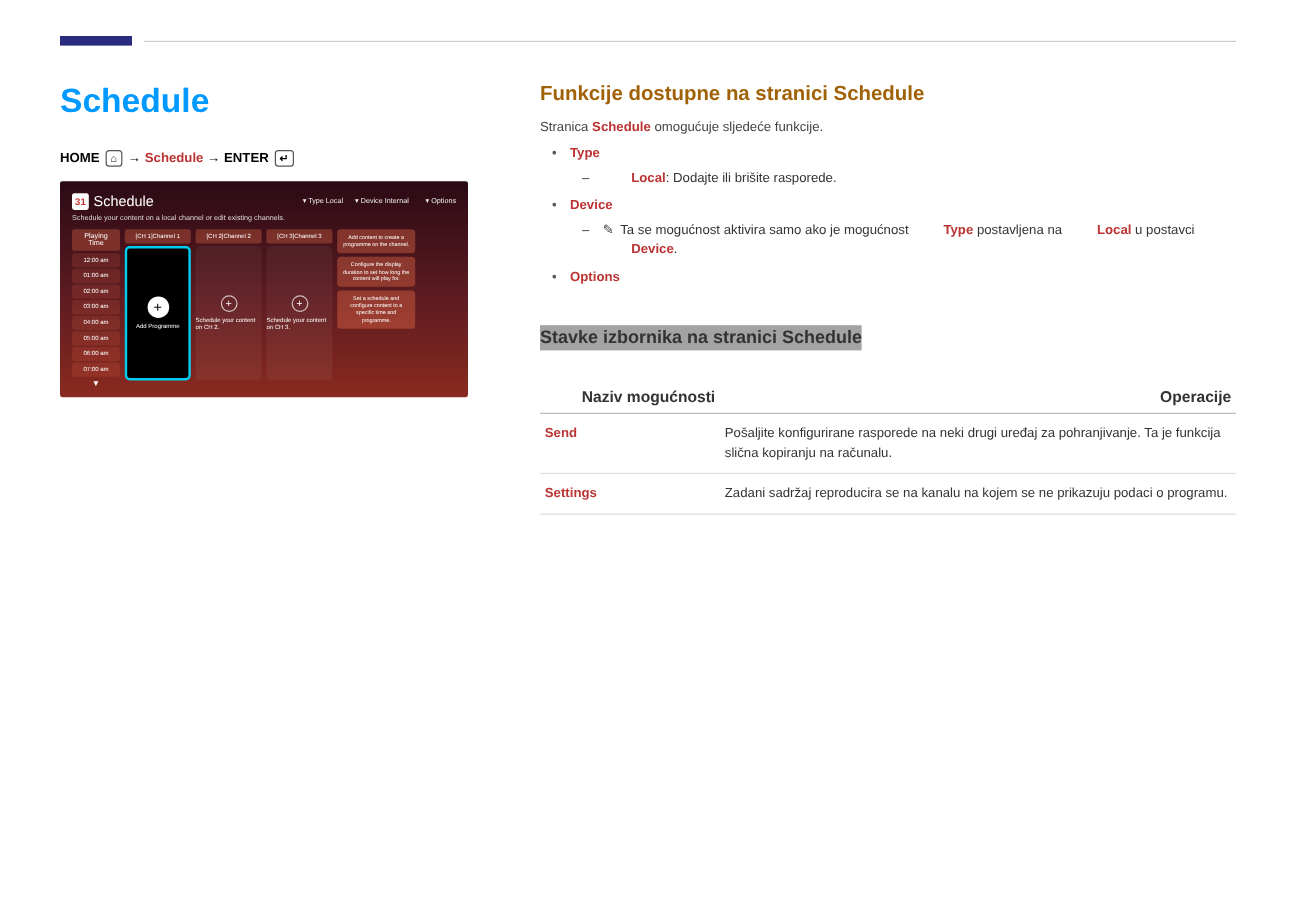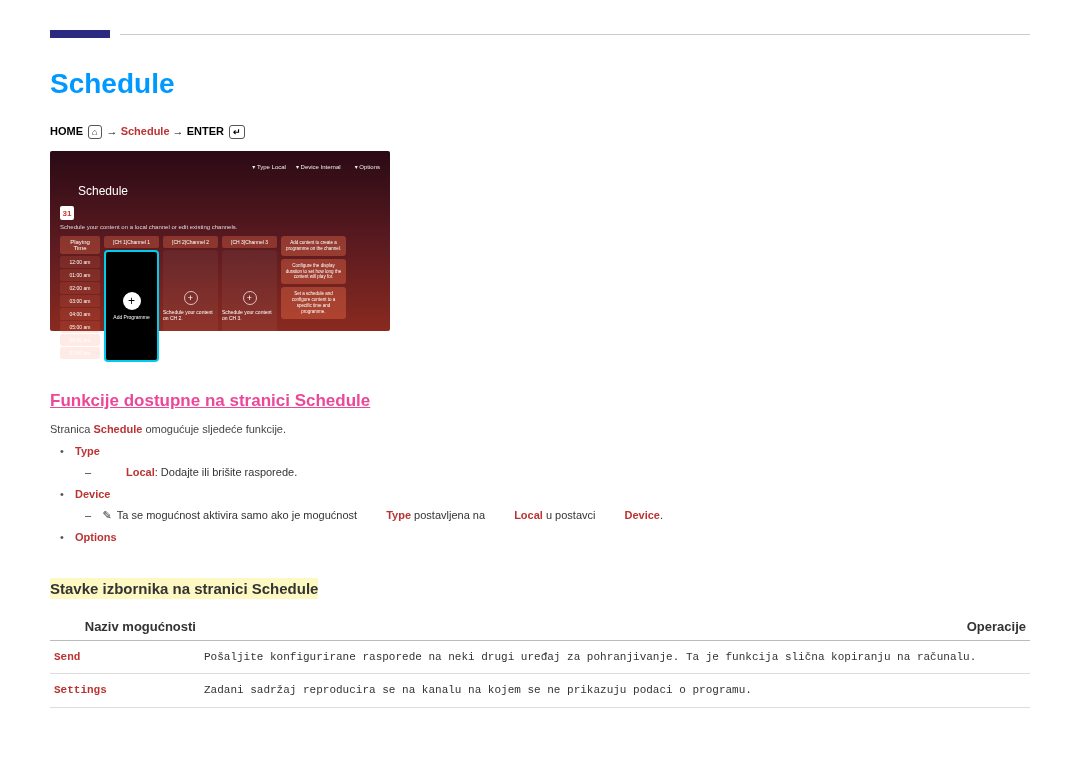--- a/index.html
+++ b/index.html
@@ -1,68 +1,68 @@
 <!DOCTYPE html>
 <html><head>
 <meta charset="utf-8">
 <style>
 * { box-sizing: border-box; margin: 0; padding: 0; }
 body { font-family: Arial, sans-serif; font-size: 12px; color: #333; background: #fff; width: 1080px; }
 .header-bar { display: flex; align-items: flex-end; padding: 30px 50px 0 50px; }
 .header-bar .blue-block { width: 60px; height: 8px; background: #2a2a80; margin-right: 10px; }
 .header-bar .gray-line { flex: 1; height: 1px; background: #ccc; margin-bottom: 3px; }
 
-.page { display: flex; padding: 30px 50px 50px 50px; gap: 60px; flex-direction: column; }
+.page { display: flex; padding: 30px 50px 50px 50px; gap: 60px; }
 .left-col { width: 340px; flex-shrink: 0; }
 .right-col { flex: 1; }
 
 h1.section-title { color: #0099ff; font-size: 28px; font-weight: bold; margin-bottom: 25px; }
 .path-line { font-size: 11px; color: #000; font-weight: bold; margin-bottom: 12px; }
 .path-line .highlight { color: #b33; }
 .icon-home, .icon-enter { display: inline-block; border: 1px solid #555; border-radius: 3px; padding: 0 3px; font-size: 9px; line-height: 12px; vertical-align: middle; margin: 0 2px; }
 
 .tv-shot { width: 340px; height: 180px; background: linear-gradient(180deg, #2a0a15 0%, #5a1a20 50%, #8a2a20 100%); border-radius: 2px; padding: 10px; position: relative; color: #fff; font-size: 7px; }
 .tv-title { display: flex; align-items: center; gap: 4px; font-size: 12px; margin-bottom: 4px; }
-.tv-title .cal-icon { width: 14px; height: 14px; background: #fff; color: #c33; font-size: 8px; display: flex; align-items: center; justify-content: center; border-radius: 2px; font-weight: bold; margin-top: 45px; }
+.tv-title .cal-icon { width: 14px; height: 14px; background: #fff; color: #c33; font-size: 8px; display: flex; align-items: center; justify-content: center; border-radius: 2px; font-weight: bold; }
 .tv-subtitle { font-size: 6px; color: #ddd; margin-bottom: 6px; }
 .tv-top-controls { position: absolute; top: 12px; right: 10px; font-size: 6px; color: #eee; display: flex; gap: 10px; }
 .tv-top-controls span::before { content: "▾ "; font-size: 6px; }
 .tv-body { display: flex; gap: 4px; }
 .time-col { width: 40px; }
 .time-header { background: rgba(255,120,80,0.3); padding: 3px; text-align: center; margin-bottom: 2px; font-size: 6px; border-radius: 2px; }
 .time-slot { background: rgba(255,120,80,0.15); padding: 3px; text-align: center; margin-bottom: 1px; font-size: 5px; border-radius: 2px; }
 .channel-col { width: 55px; }
 .channel-header { background: rgba(255,120,80,0.3); padding: 3px; text-align: center; margin-bottom: 2px; font-size: 5px; border-radius: 2px; }
 .channel-slot { background: rgba(255,255,255,0.05); border-radius: 4px; height: 112px; display: flex; flex-direction: column; align-items: center; justify-content: center; gap: 4px; }
 .channel-slot.selected { background: #000; border: 2px solid #00ccee; }
 .channel-slot .plus { width: 14px; height: 14px; border: 1px solid rgba(255,255,255,0.7); border-radius: 50%; display: flex; align-items: center; justify-content: center; font-size: 9px; }
 .channel-slot.selected .plus { background: #fff; color: #000; border: none; width: 18px; height: 18px; font-size: 12px; }
 .channel-slot .label { font-size: 5px; }
 .sidebar-panel { width: 65px; display: flex; flex-direction: column; gap: 3px; }
 .side-box { background: rgba(255,120,80,0.35); border-radius: 3px; padding: 4px; font-size: 4.5px; line-height: 1.3; color: #fff; text-align: center; }
 .time-col .arrow { text-align: center; font-size: 8px; }
 
-h2.sub-heading { font-size: 17px; font-weight: bold; color: #ec4899; margin-bottom: 12px; text-decoration: underline; }
+h2.sub-heading { font-size: 17px; font-weight: bold; color: #a16207; margin-bottom: 12px; }
 .intro-text { font-size: 11px; color: #444; margin-bottom: 8px; }
 .intro-text .highlight { color: #b33; font-weight: bold; }
 ul.feature-list { list-style: none; padding-left: 15px; margin-bottom: 32px; }
 ul.feature-list > li { position: relative; padding-left: 10px; font-size: 11px; margin-bottom: 6px; line-height: 1.5; }
 ul.feature-list > li::before { content: "•"; position: absolute; left: -5px; color: #555; }
 ul.feature-list > li > strong { color: #b33; }
 ul.sub-list { list-style: none; padding-left: 15px; margin-top: 4px; }
 ul.sub-list > li { position: relative; padding-left: 10px; font-size: 11px; margin-bottom: 4px; line-height: 1.5; }
 ul.sub-list > li::before { content: "‒"; position: absolute; left: -5px; }
 ul.sub-list .highlight { color: #b33; font-weight: bold; padding-left: 26px; }
 .note-icon { display: inline-block; width: 14px; text-align: center; }
 
-h3.yellow-heading { background: #fef9c3; color: #333; font-size: 15px; font-weight: bold; padding: 2px 0; margin-bottom: 14px; display: inline-block; }
+h3.yellow-heading { background: #a3a3a3; color: #333; font-size: 15px; font-weight: bold; padding: 2px 0; margin-bottom: 25px; display: inline-block; }
 
 table.opts { width: 100%; border-collapse: collapse; font-size: 11px; }
 table.opts th { text-align: right; font-size: 13px; font-weight: bold; padding: 6px 4px; border-bottom: 1px solid #bbb; }
-table.opts td { padding: 8px 4px; border-bottom: 1px solid #ddd; vertical-align: top; line-height: 1.5; font-family: Liberation Mono, monospace; }
+table.opts td { padding: 8px 4px; border-bottom: 1px solid #ddd; vertical-align: top; line-height: 1.5; }
 table.opts td.opt-name { color: #b33; font-weight: bold; width: 150px; }
 </style>
 </head>
 <body>
 
 <div class="header-bar">
   <div class="blue-block"></div>
   <div class="gray-line"></div>
 </div>
 

